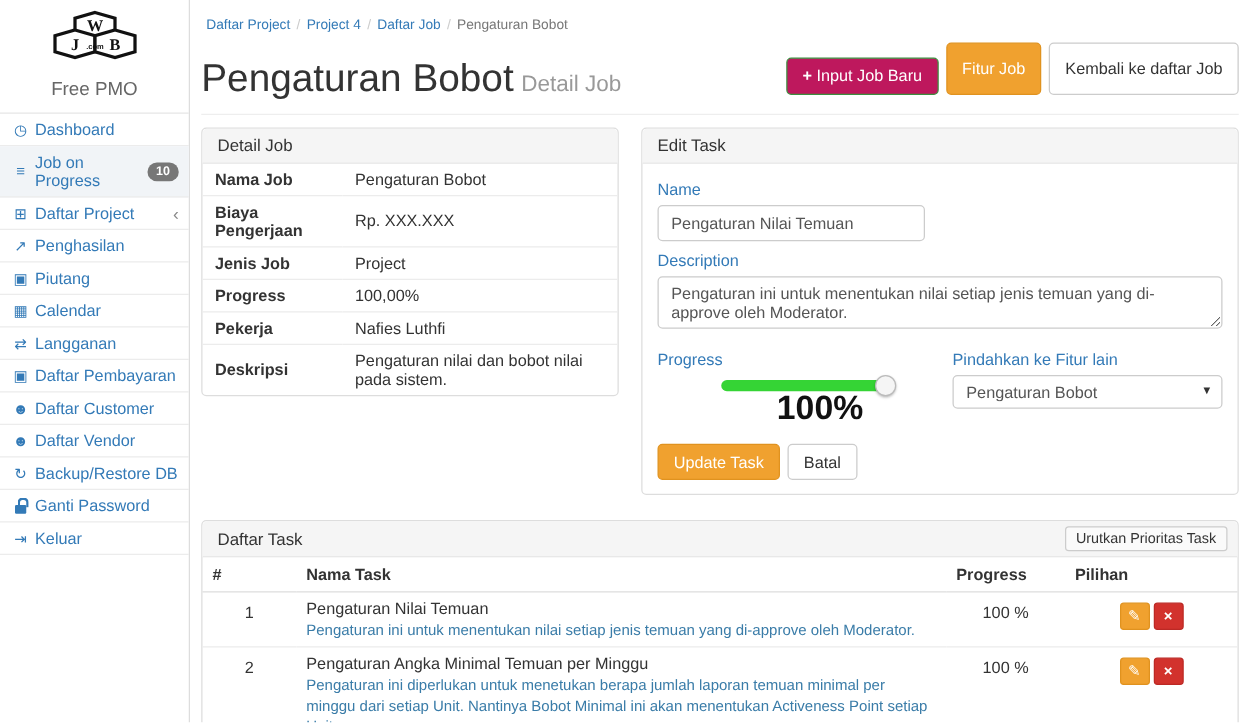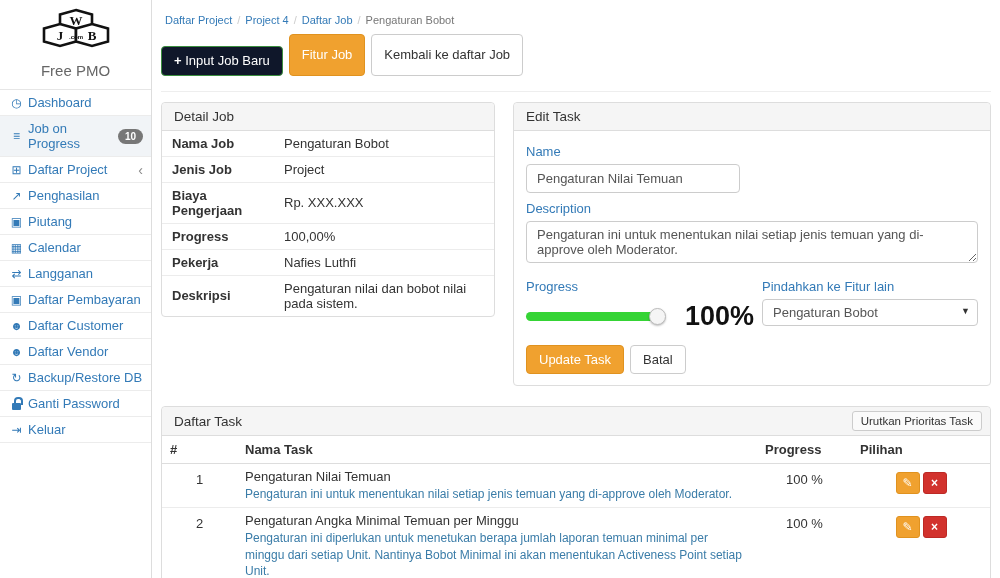--- a/index.html
+++ b/index.html
@@ -38,21 +38,21 @@
   .breadcrumb .current { color:#777; }
 
   .page-header { display:flex; align-items:flex-end; justify-content:space-between;
                  padding:2px 0 10px; border-bottom:1px solid #eee; margin-bottom:10px; }
   .title-line h1 { display:inline; margin:0; font-size:31px; font-weight:normal; color:#333; }
   .subtitle { font-size:18px; color:#999; margin-left:6px; }
   .hdr-buttons { display:flex; gap:6px; padding-bottom:5px; }
 
   .btn { font-size:13px; padding:6px 12px; border-radius:4px; border:1px solid #ccc;
          background:#fff; color:#333; cursor:pointer; font-family:inherit; line-height:1.2; }
-  .btn-success { background:#0f172a; border-color:#3b8e3f; color:#fff;margin-top:12px; }
+  .btn-success { background:#be185d; border-color:#3b8e3f; color:#fff;margin-top:12px; }
   .btn-warning { background:#f0a12f; border-color:#e0921f; color:#fff; }
 
   .panels-row { display:flex; gap:18px; align-items:flex-start; }
   .panel { border:1px solid #ddd; border-radius:4px; background:#fff; }
   .panel-heading { background:#f5f5f5; border-bottom:1px solid #ddd; padding:6px 12px;
                    font-size:13.5px; color:#333; border-radius:4px 4px 0 0; }
 
   
   .detail-panel { width:334px; flex-shrink:0; }
   .detail-table { width:100%; border-collapse:collapse; font-size:13px; }
@@ -65,21 +65,21 @@
   .panel-body { padding:11px 12px; }
   .form-label { color:#337ab7; font-weight:normal; font-size:13px; margin:2px 0 5px; }
   .text-input { width:214px; border:1px solid #ccc; border-radius:4px; padding:6px 10px;
                 font-size:13px; color:#555; font-family:inherit; }
   .text-area { width:100%; height:42px; border:1px solid #ccc; border-radius:4px;
                padding:5px 10px; font-size:13px; color:#555; font-family:inherit; resize:both; }
   .mt8 { margin-top:8px; }
   .form-row { display:flex; margin-top:10px; }
   .col-left { flex:1; }
   .col-right { width:216px; }
-  .slider-row { display:flex; align-items:center; margin-top:9px; }
+  .slider-row { display:flex; align-items:center; margin-top:9px;flex-direction:column; }
   .slider { position:relative; width:135px; height:9px; background:#35d435; border-radius:5px; cursor:pointer; }
   .slider-handle { position:absolute; right:-5px; top:-4px; width:17px; height:17px; border-radius:50%;
                    background:#f5f5f5; border:1px solid #bbb; box-shadow:0 1px 2px rgba(0,0,0,.25); cursor:grab; }
   .pct { font-size:27px; font-weight:bold; color:#111; margin-left:24px; line-height:1; }
   .select-wrap { position:relative; margin-top:1px; }
   select { width:100%; appearance:none; -webkit-appearance:none; border:1px solid #ccc; border-radius:4px;
            padding:5px 10px; font-size:13px; color:#555; background:#fff; font-family:inherit; }
   .caret { position:absolute; right:8px; top:7px; font-size:9px; color:#333; pointer-events:none; }
   .action-row { margin-top:15px; display:flex; gap:6px; }
 
@@ -176,44 +176,47 @@
   </nav>
 </div>
 
 <div class="main">
 
   <div class="breadcrumb">
     <a>Daftar Project</a><span class="sep">/</span><a>Project 4</a><span class="sep">/</span><a>Daftar Job</a><span class="sep">/</span><span class="current">Pengaturan Bobot</span>
   </div>
 
   <div class="page-header">
+    <div class="title-line">
+      <h1>Pengaturan Bobot</h1><span class="subtitle">Detail Job</span>
+    </div>
     <div class="hdr-buttons">
       <button class="btn btn-success"><b>+</b> <span>Input Job Baru</span></button>
       <button class="btn btn-warning">Fitur Job</button>
       <button class="btn">Kembali ke daftar Job</button>
     </div>
   </div>
 
   <div class="panels-row">
 
     <div class="panel detail-panel">
       <div class="panel-heading">Detail Job</div>
       <table class="detail-table">
         <tbody>
             <tr>
           <td class="lbl">Nama Job</td>
           <td>Pengaturan Bobot</td>
         </tr>
         <tr>
+          <td class="lbl">Biaya Pengerjaan</td>
+          <td>Rp. XXX.XXX</td>
+        </tr>
+        <tr>
           <td class="lbl">Jenis Job</td>
           <td>Project</td>
-        </tr>
-        <tr>
-          <td class="lbl">Biaya Pengerjaan</td>
-          <td>Rp. XXX.XXX</td>
         </tr>
         <tr>
           <td class="lbl">Progress</td>
           <td>100,00%</td>
         </tr>
         <tr>
           <td class="lbl">Pekerja</td>
           <td>Nafies Luthfi</td>
         </tr>
         <tr>

